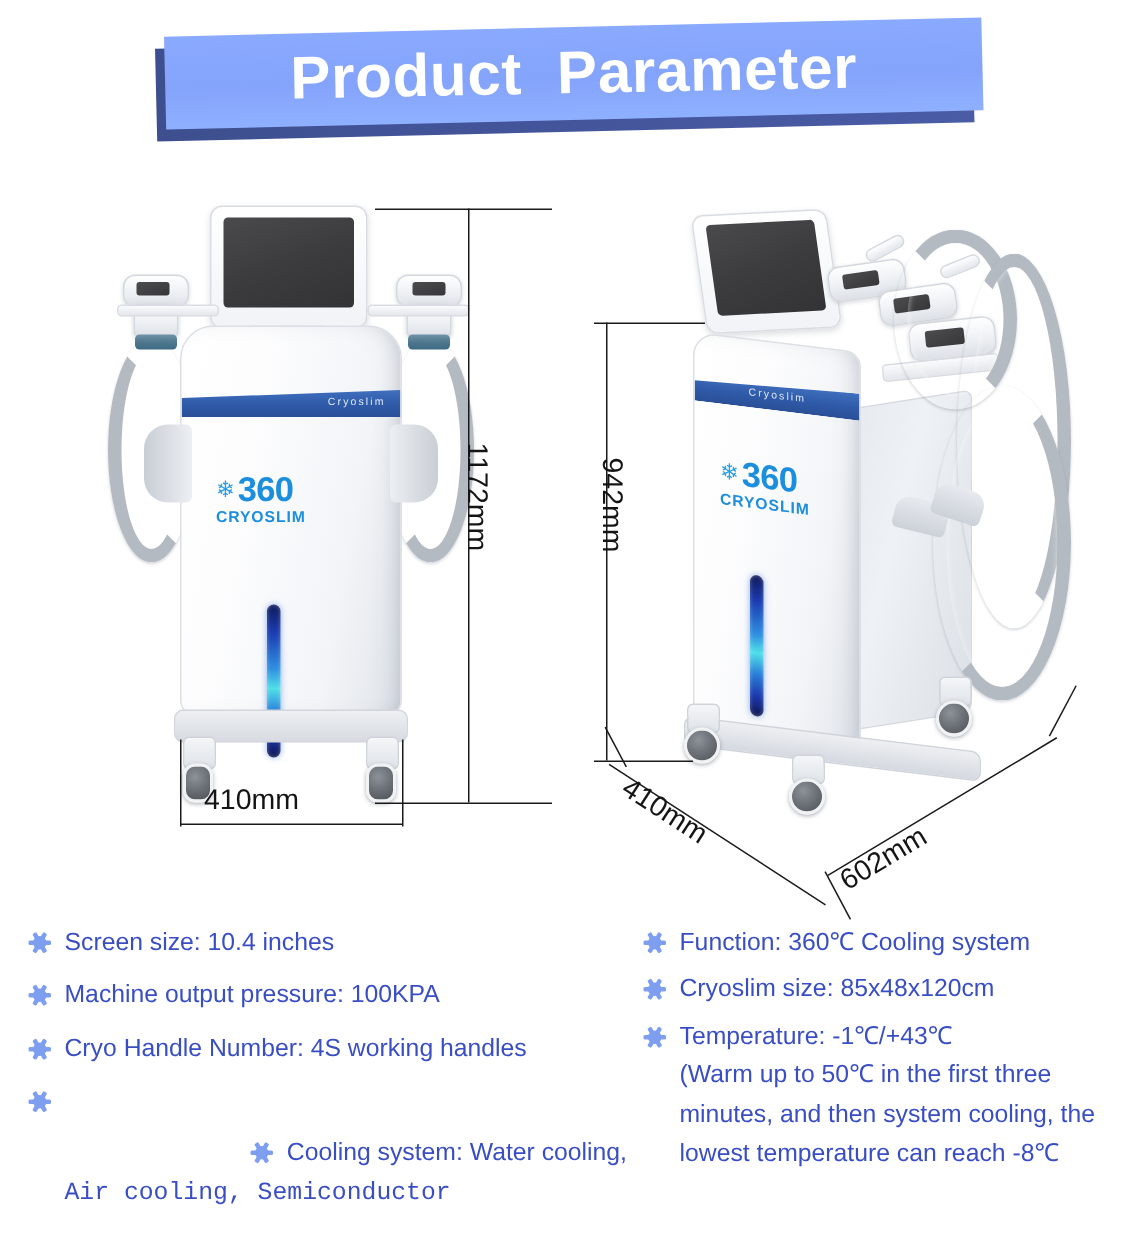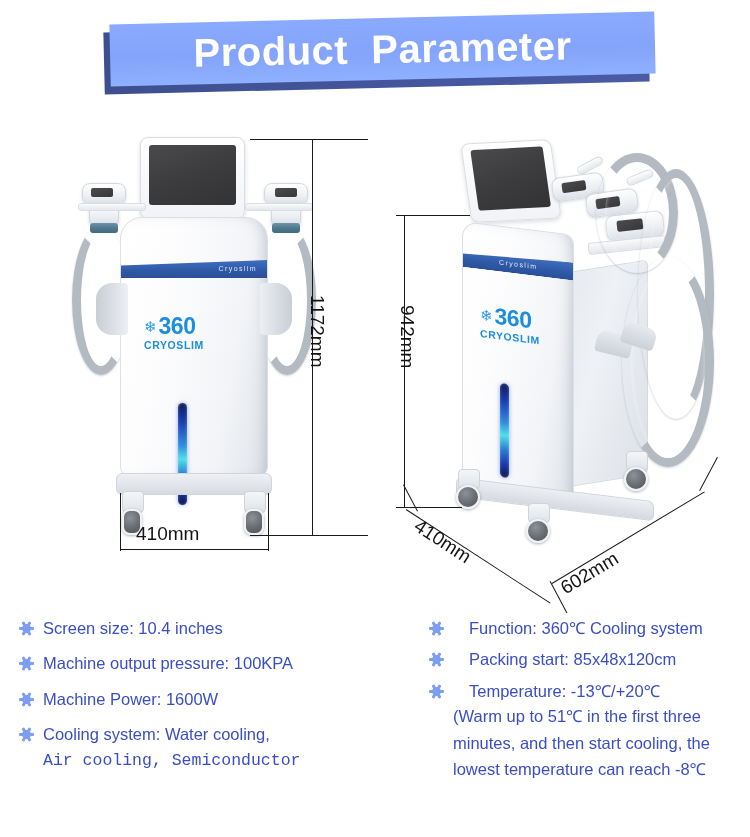--- a/index.html
+++ b/index.html
@@ -130,21 +130,21 @@
   #specs{
     position:absolute; left:0; top:618px; width:669px; height:219px;
   }
   .spec-col{ position:absolute; top:0; }
   #spec-col-left{ left:18px; width:400px; }
   #spec-col-right{ left:428px; width:315px; }
 
   .spec-item{
     display:flex; align-items:flex-start; margin-bottom:15px;
   }
-  #spec-col-right .spec-item{ margin-bottom:11px;gap:16px; }
+  #spec-col-right .spec-item{ margin-bottom:11px; }
 
   .flake{
     flex:0 0 auto; width:17px; height:17px; margin-right:8px;
     margin-top:2px; position:relative;
   }
   .flake i{
     position:absolute; left:50%; top:50%;
     width:15px; height:3px; margin-left:-7.5px; margin-top:-1.5px;
     background:#7e9ef0; border-radius:1px;
   }
@@ -378,33 +378,42 @@
       <span class="flake">
           <i></i>
           <i></i>
           <i></i>
           <u></u>
           <b></b>
         </span>
       <span class="spec-text">Machine output pressure: 100KPA</span>
     </div>
 
-
-    <div class="spec-item">
-      <span class="flake">
-          <i></i>
-          <i></i>
-          <i></i>
-          <u></u>
-          <b></b>
-        </span>
-      <span class="spec-text">Machine Power: 1600W</span>
-    </div>
-
-    <div class="spec-item" style="margin-bottom:6px;">
+    <div class="spec-item">
+      <span class="flake">
+          <i></i>
+          <i></i>
+          <i></i>
+          <u></u>
+          <b></b>
+        </span>
+      <span class="spec-text">Cryo Handle Number: 4S working handles</span>
+    </div>
+
+    <div class="spec-item">
+      <span class="flake">
+          <i></i>
+          <i></i>
+          <i></i>
+          <u></u>
+          <b></b>
+        </span>
+    </div>
+
+    <div class="spec-item" style="margin-bottom:6px;justify-content:flex-end;">
       <span class="flake">
           <i></i>
           <i></i>
           <i></i>
           <u></u>
           <b></b>
         </span>
       <span class="spec-text">Cooling system: Water cooling,</span>
     </div>
     <div class="spec-cont" style="margin-top:0;font-family:Liberation Mono, monospace;">Air cooling, Semiconductor</div>
@@ -424,30 +433,30 @@
     </div>
 
     <div class="spec-item">
       <span class="flake">
           <i></i>
           <i></i>
           <i></i>
           <u></u>
           <b></b>
         </span>
-      <span class="spec-text">Packing start: 85x48x120cm</span>
+      <span class="spec-text">Cryoslim size: 85x48x120cm</span>
     </div>
 
     <div class="spec-item" style="margin-bottom:5px;">
       <span class="flake">
           <i></i>
           <i></i>
           <i></i>
           <u></u>
           <b></b>
         </span>
-      <span class="spec-text">Temperature: -13℃/+20℃</span>
-    </div>
-    <div class="spec-cont" style="margin-top:0; margin-bottom:6px;">(Warm up to 51℃ in the first three</div>
-    <div class="spec-cont" style="margin-top:0; margin-bottom:6px;">minutes, and then start cooling, the</div>
+      <span class="spec-text">Temperature: -1℃/+43℃</span>
+    </div>
+    <div class="spec-cont" style="margin-top:0; margin-bottom:6px;">(Warm up to 50℃ in the first three</div>
+    <div class="spec-cont" style="margin-top:0; margin-bottom:6px;">minutes, and then system cooling, the</div>
     <div class="spec-cont" style="margin-top:0; margin-bottom:0;">lowest temperature can reach -8℃</div>
   </div>
 </div>
 
 </body></html>

